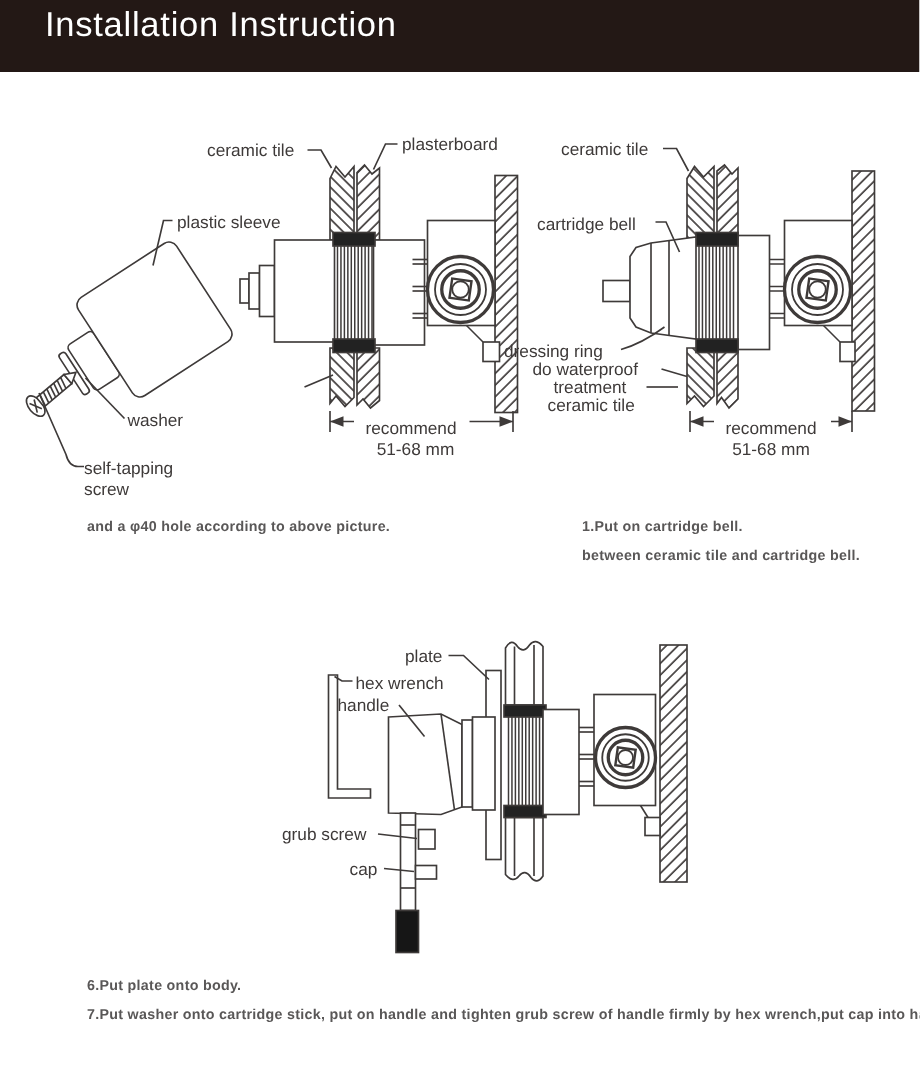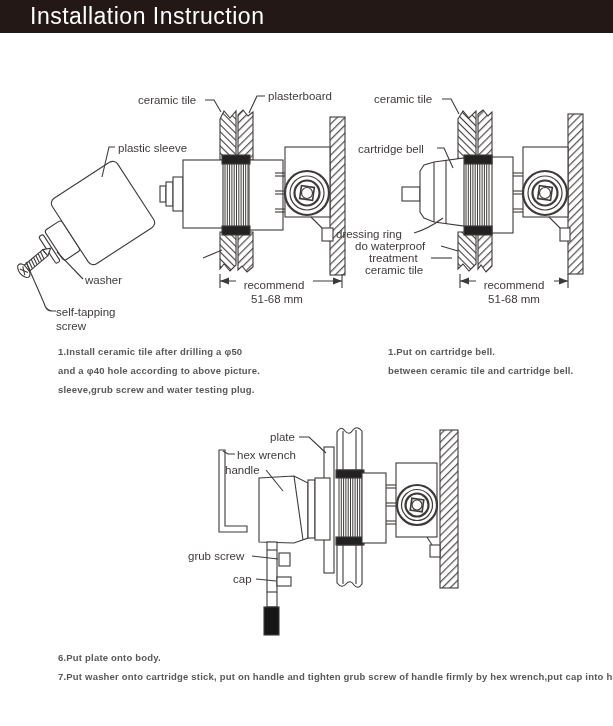--- a/index.html
+++ b/index.html
@@ -1,21 +1,21 @@
 <!DOCTYPE html>
 <html><head>
 <meta charset="utf-8">
 <style>
   html,body{margin:0;padding:0;}
   body{
     width:613px;height:726px;position:relative;background:#ffffff;
     font-family:"Liberation Sans", sans-serif;overflow:hidden;
   }
   .title-bar{
-    position:absolute;left:0;top:0;width:613px;height:33px;
+    position:absolute;left:0;top:0;width:613px;height:48px;
     background:#231815;color:#ffffff;
   }
   .title-bar span{
     display:block;padding-left:30px;line-height:32px;font-size:23px;
     letter-spacing:0.5px;
   }
   svg.art{position:absolute;left:0;top:0;width:613px;height:726px;}
   svg text{
     font-family:"Liberation Sans", sans-serif;font-size:11.5px;fill:#3e3a39;
   }
@@ -311,23 +311,21 @@
       <text x="270" y="441">plate</text>
       <text x="237" y="459">hex wrench</text>
       <text x="225" y="474">handle</text>
       <text x="188" y="560">grub screw</text>
       <text x="233" y="583">cap</text>
     </g>
   </g>
 </svg>
 
 <div class="steps steps-left">
-  <div>1.Install ceramic tile after drilling a φ50</div>
   <div>and a φ40 hole according to above picture.</div>
-  <div>sleeve,grub screw and water testing plug.</div>
 </div>
 
 <div class="steps steps-right">
   <div>1.Put on cartridge bell.</div>
   <div>between ceramic tile and cartridge bell.</div>
 </div>
 
 <div class="steps steps-bottom">
   <div>6.Put plate onto body.</div>
   <div>7.Put washer onto cartridge stick, put on handle and tighten grub screw of handle firmly by hex wrench,put cap into handle.</div>

